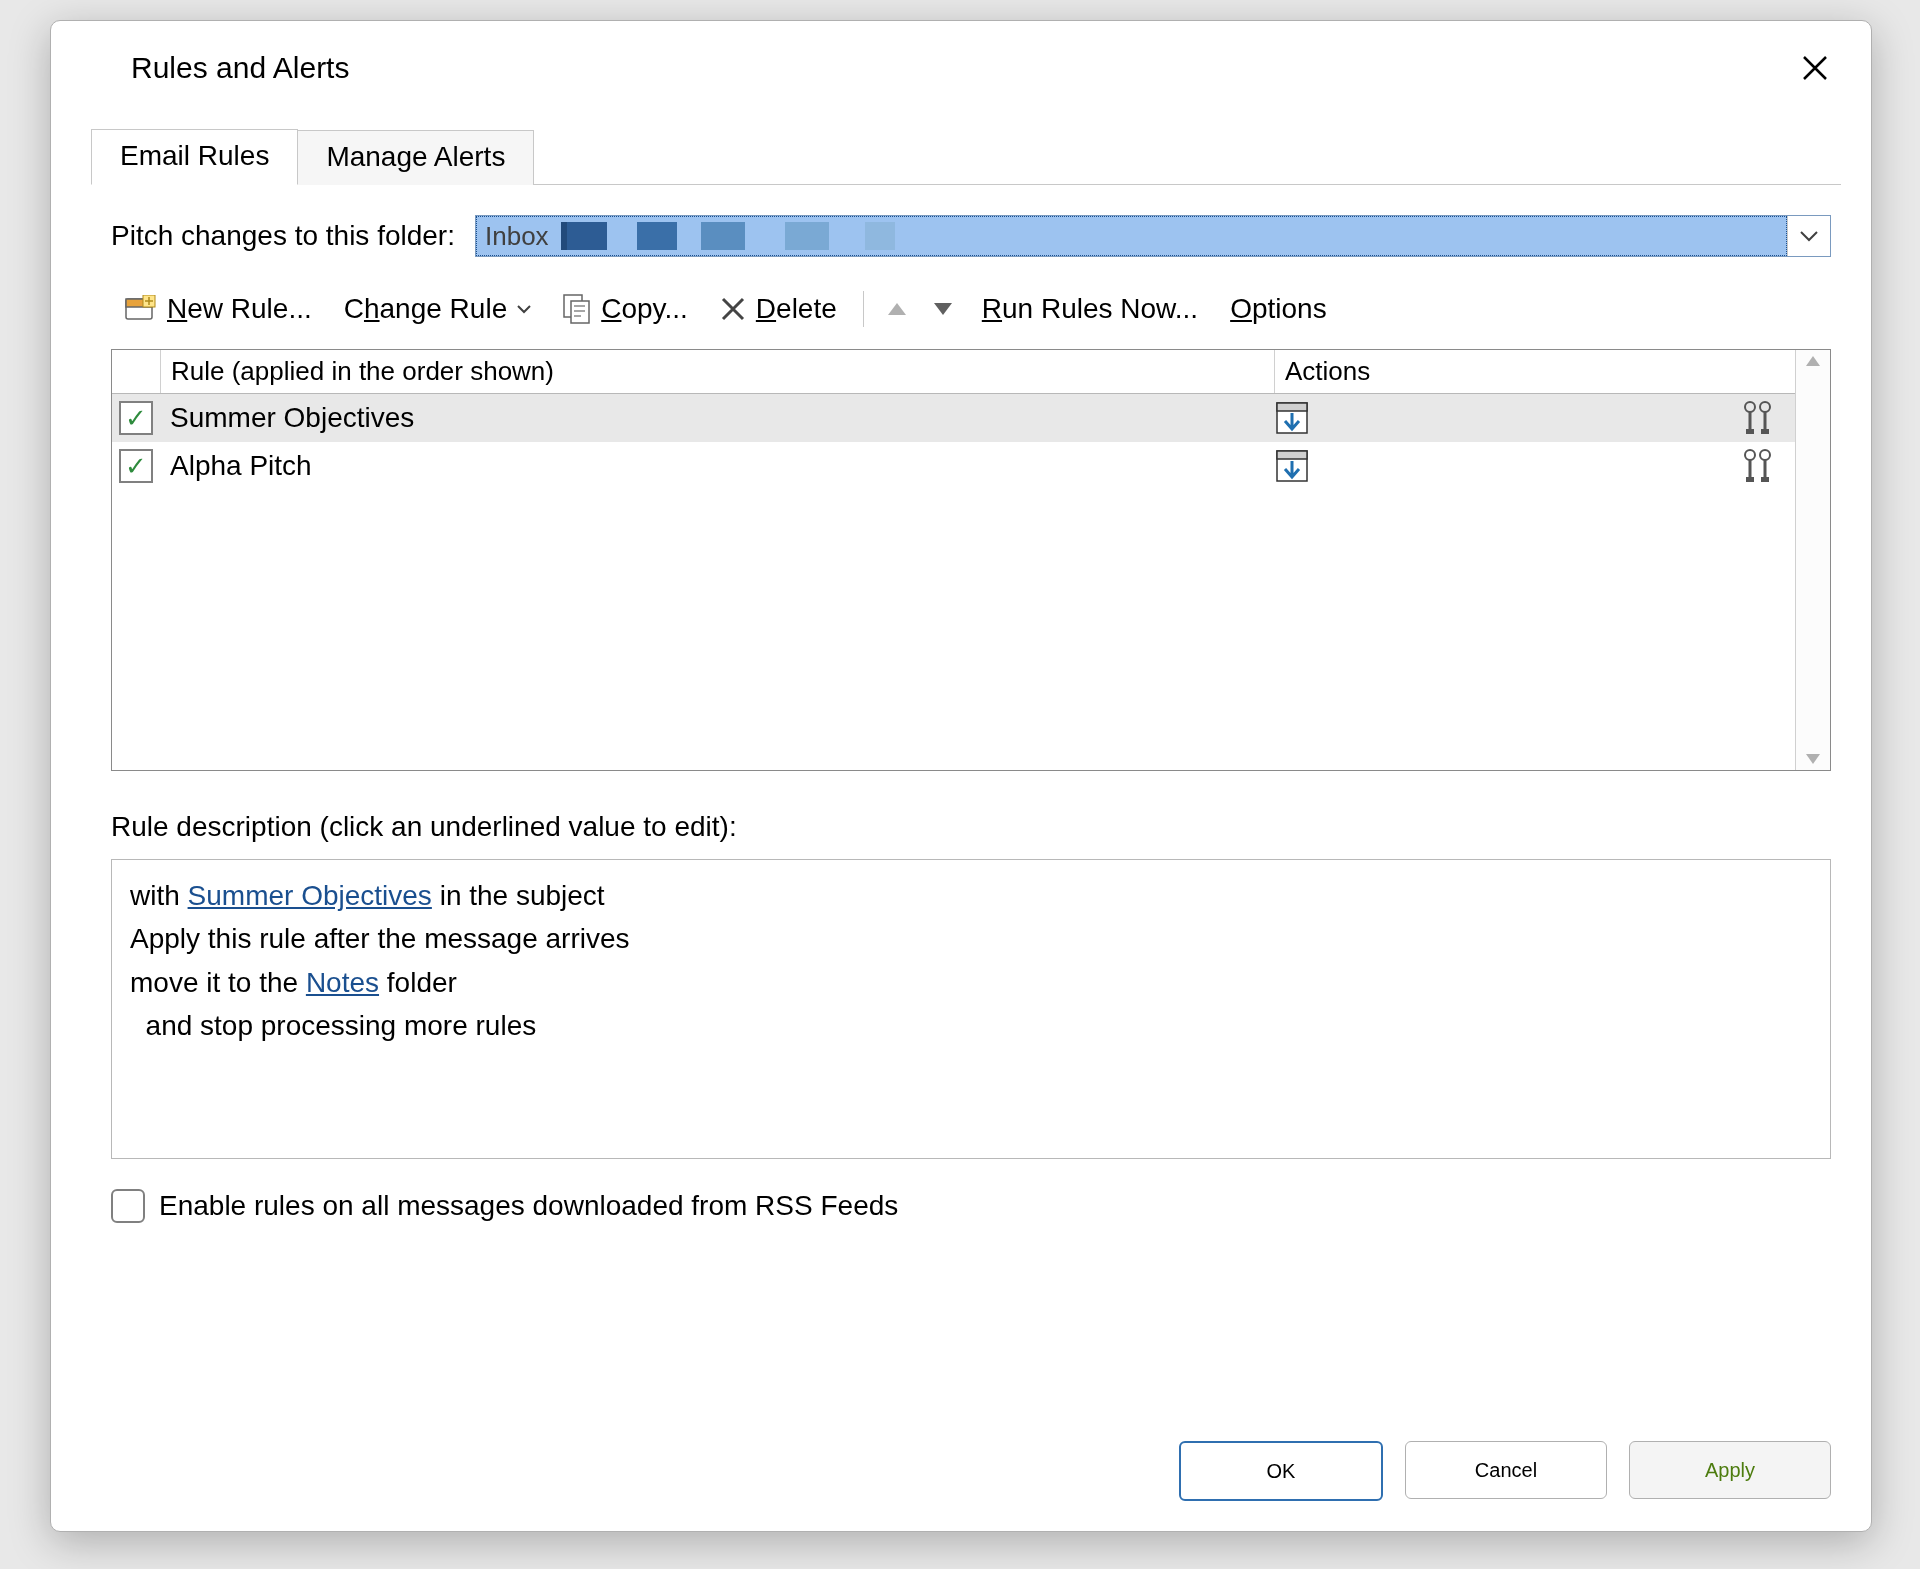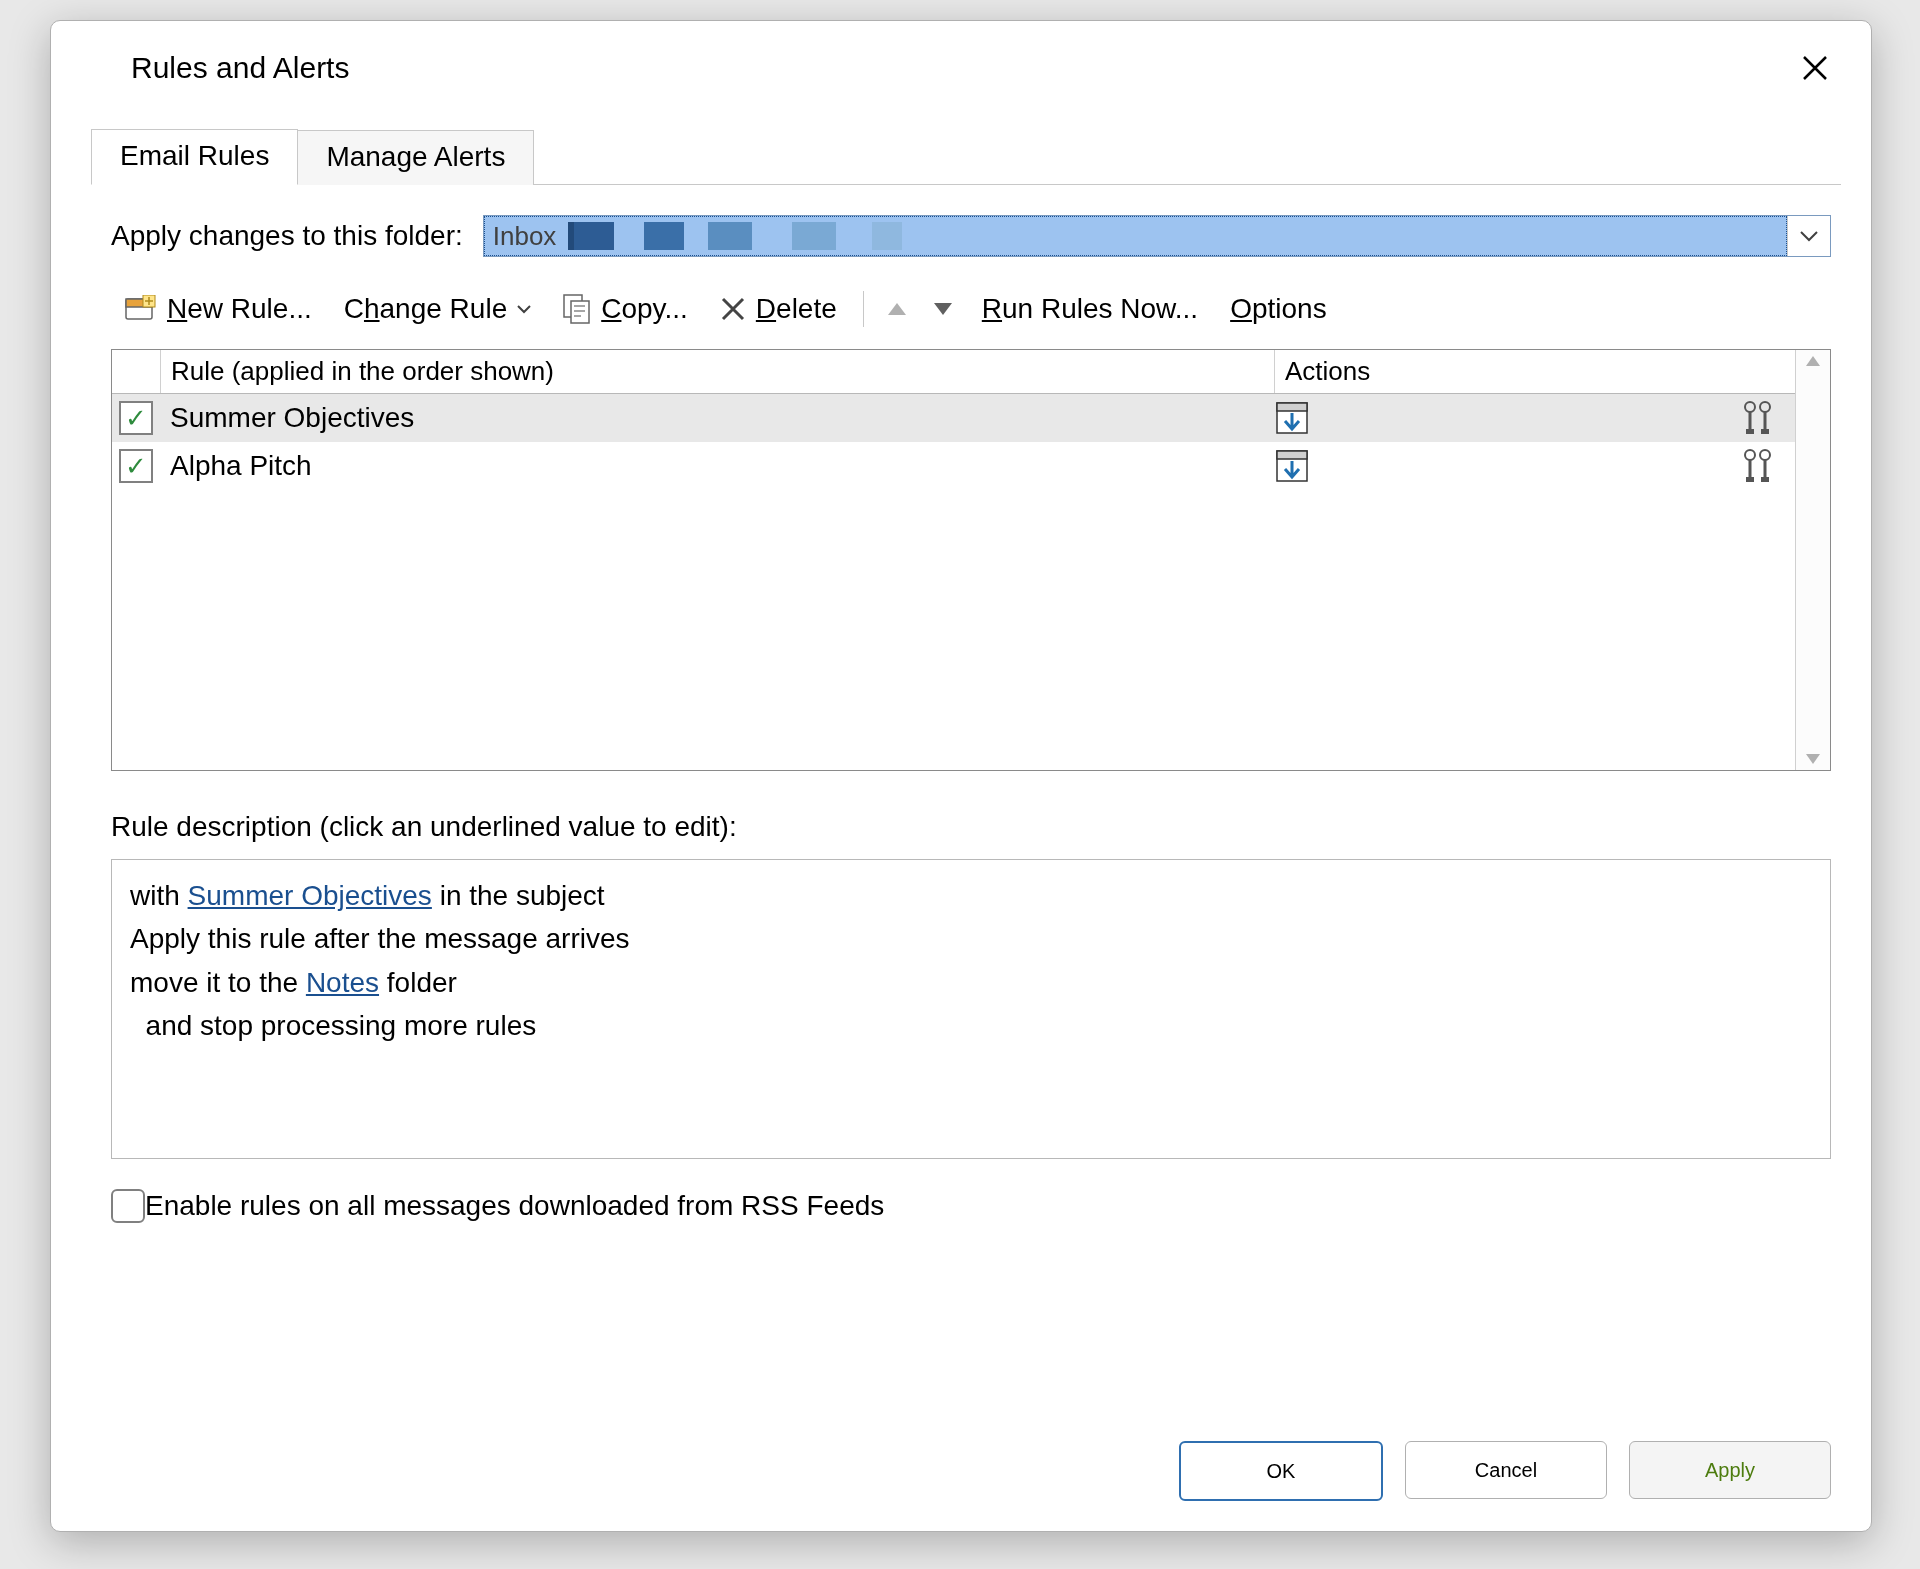--- a/index.html
+++ b/index.html
@@ -223,20 +223,21 @@
     padding: 14px 18px;
     height: 270px;
     font-size: 28px;
     line-height: 1.55;
     background:#fff;
   }
   .desc-box a { color:#1a4f8f; text-decoration: underline; cursor:pointer; }
   .rss-row {
     display:flex;
     align-items:center;
+    gap:14px;
     margin-top: 30px;
     font-size: 28px;
   }
   .rss-row .checkbox-sq { border-radius:6px; }
   .button-row {
     display:flex;
     justify-content:flex-end;
     gap: 22px;
     padding: 40px 40px 30px 0;
   }
@@ -272,21 +273,21 @@
   </div>
 
   <div class="tab-area">
     <div class="tab active">Email Rules</div>
     <div class="tab">Manage Alerts</div>
   </div>
 
   <div class="content">
 
     <div class="folder-row">
-      <div>Apply changes to this folder:</div>
+      <div>Pitch changes to this folder:</div>
       <div class="folder-select">
         <div class="sel-body">
           <span class="sel-text">Inbox</span>
           <span class="pixelbar">
             <span style="width:6px;background:#224a7a;"></span>
             <span style="width:40px;background:#2d5c94;"></span>
             <span style="width:30px;background:#9dc3f0;"></span>
             <span style="width:40px;background:#3a6fa8;"></span>
             <span style="width:24px;background:#9dc3f0;"></span>
             <span style="width:44px;background:#5a8ec0;"></span>

